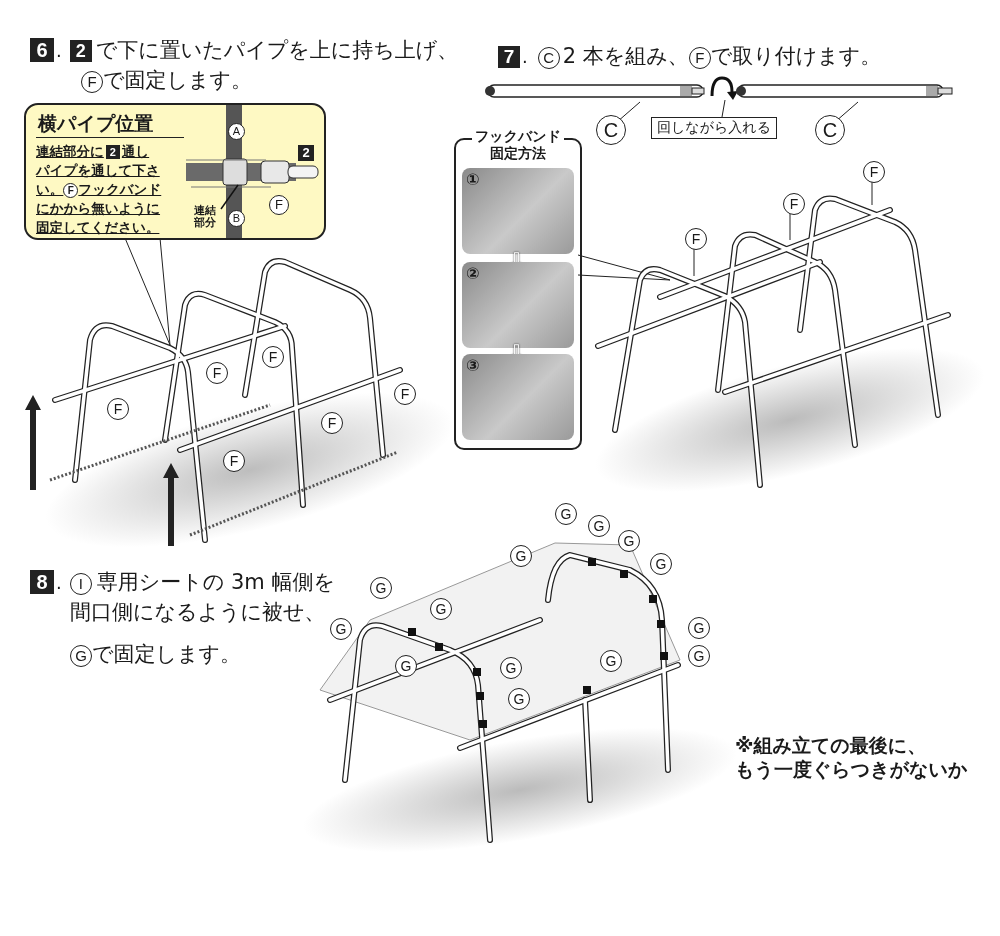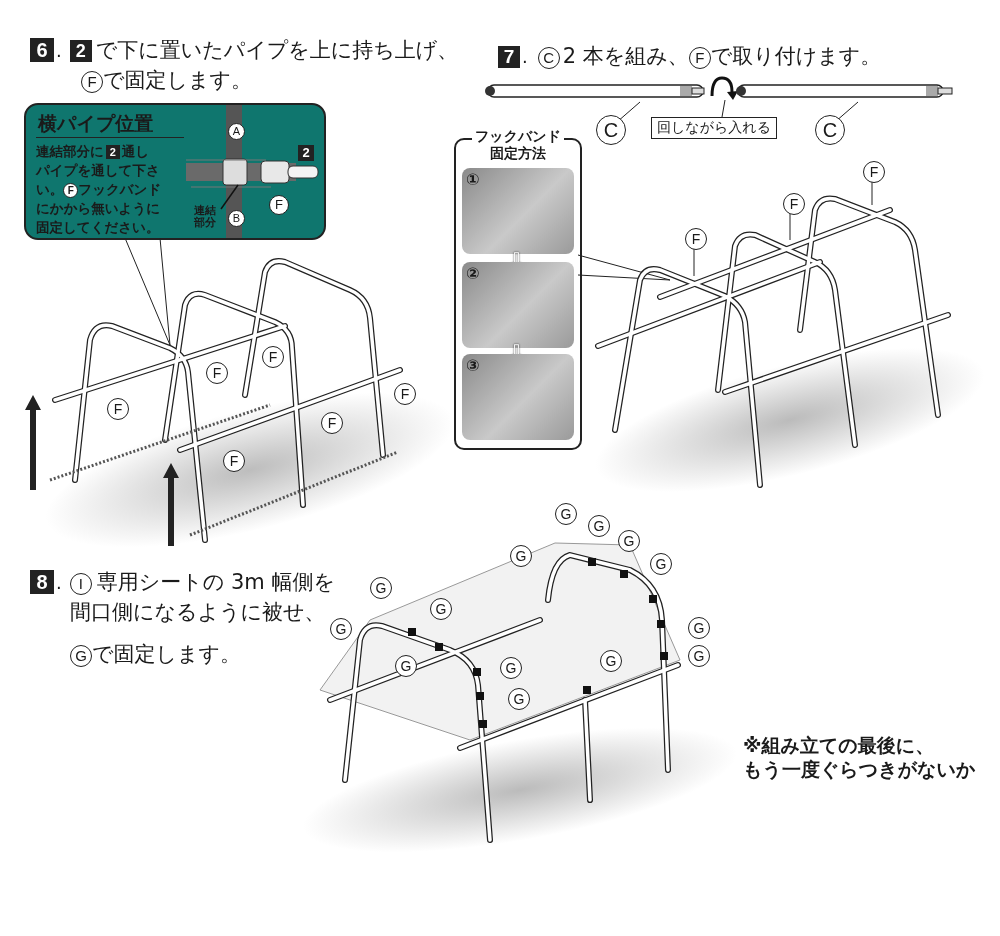--- a/index.html
+++ b/index.html
@@ -1,40 +1,40 @@
 <!DOCTYPE html>
 <html><head>
 <meta charset="utf-8">
 <style>
   html,body{margin:0;padding:0;background:#fff;}
   body{width:1000px;height:936px;position:relative;overflow:hidden;font-family:"DejaVu Sans","Liberation Sans",sans-serif;color:#1a1a1a;}
   .abs{position:absolute;}
   .stepno{display:inline-block;background:#222;color:#fff;font-weight:bold;font-family:"Liberation Sans",sans-serif;text-align:center;}
   .heading{font-size:21px;line-height:28px;white-space:nowrap;}
   .circ{display:inline-block;border:1.5px solid #222;border-radius:50%;text-align:center;font-family:"Liberation Sans",sans-serif;background:#fff;}
-  .callout{border:2px solid #222;border-radius:14px;background:#0f766e;}
+  .callout{border:2px solid #222;border-radius:14px;background:#fef9c3;}
   .calloutText{font-weight:bold;font-size:13.5px;line-height:19px;}
   .photo{background:linear-gradient(135deg,#8a8a8a,#c9c9c9 55%,#9a9a9a);border-radius:8px;overflow:hidden;}
-  .note{font-weight:bold;font-size:19px;line-height:24px;margin-left:8px;}
+  .note{font-weight:bold;font-size:19px;line-height:24px;}
   svg{position:absolute;left:0;top:0;}
 </style>
 </head>
 <body>
 
 <div class="abs heading" style="left:30px;top:36px;">
   <span class="stepno" style="width:24px;height:24px;line-height:24px;font-size:20px;">6</span><span style="font-size:18px;margin:0 8px 0 2px;">.</span><span class="stepno" style="width:22px;height:22px;line-height:22px;font-size:18px;margin-right:4px;">2</span><span>で下に置いたパイプを上に持ち上げ、</span>
 </div>
 <div class="abs heading" style="left:81px;top:66px;">
   <span class="circ" style="width:20px;height:20px;line-height:20px;font-size:15px;">F</span><span>で固定します。</span>
 </div>
 
 <div class="abs callout" style="left:24px;top:103px;width:298px;height:133px;">
   <div class="abs" style="left:12px;top:6px;font-weight:bold;font-size:19px;">横パイプ位置</div>
   <div class="abs" style="left:10px;top:32px;width:148px;border-bottom:1.5px solid #222;"></div>
-  <div class="abs calloutText" style="left:10px;top:37px;width:160px;">
+  <div class="abs calloutText" style="left:10px;top:37px;width:160px;text-decoration:underline;">
     <div><span>連結部分に</span><span class="stepno" style="width:14px;height:14px;line-height:14px;font-size:11px;margin:0 2px;">2</span><span>通し</span></div>
     <div>パイプを通して下さ</div>
     <div><span>い。</span><span class="circ" style="width:13px;height:13px;line-height:13px;font-size:10px;">F</span><span>フックバンド</span></div>
     <div>にかから無いように</div>
     <div>固定してください。</div>
   </div>
 
   <svg width="298" height="133">
     <rect x="200" y="0" width="16" height="133" fill="#555"></rect>
     <rect x="160" y="58" width="110" height="18" fill="#6a6a6a"></rect>

